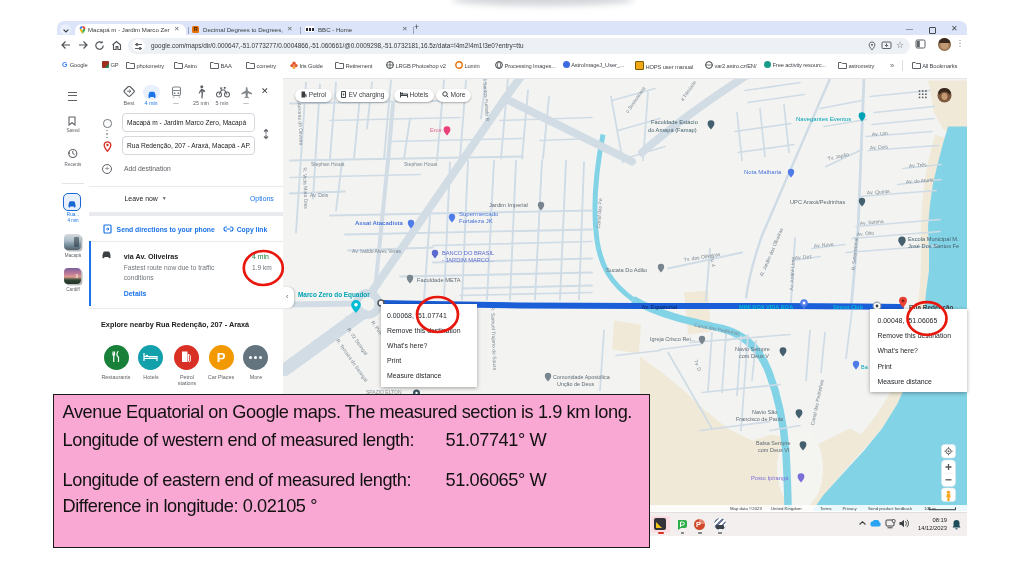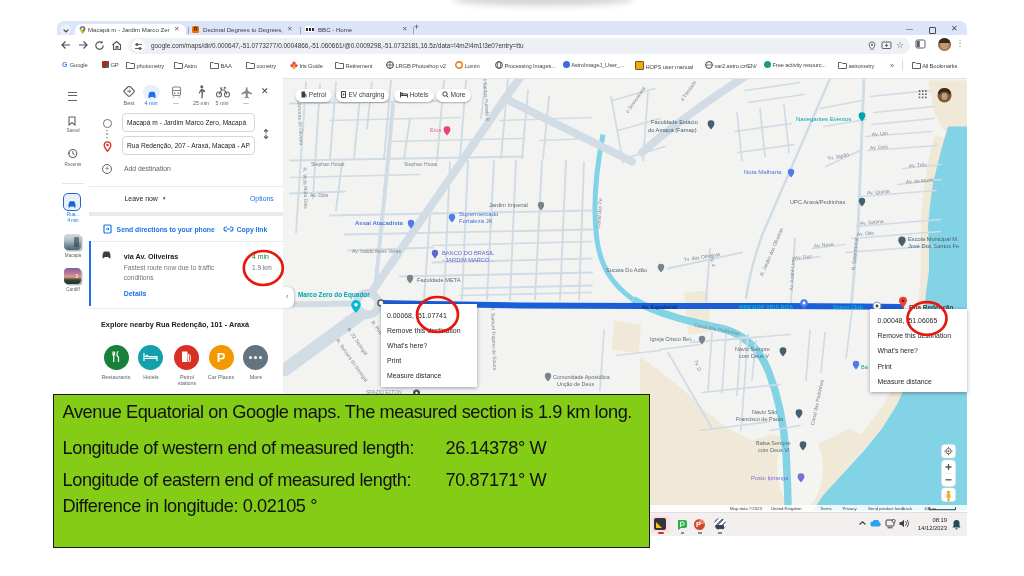--- a/index.html
+++ b/index.html
@@ -34,21 +34,21 @@
 .pdiv{left:0;width:194px;height:1px;background:#e8eaed}
 .modelab{position:absolute;top:24px;font-size:5.4px;color:#5f6368;text-align:center;width:24px}
 .blue{color:#1a73e8}
 .grn{color:#188038}
 .menu{background:#fff;box-shadow:0 1px 4px rgba(0,0,0,.35);z-index:30}
 .mi{position:absolute;left:6px;font-size:6.9px;color:#24282c;white-space:nowrap}
 
 .chip{position:absolute;top:89px;height:12.5px;background:#fff;border-radius:7px;box-shadow:0 1px 2px rgba(0,0,0,.3);font-size:6.6px;color:#3c4043;z-index:6;line-height:12.5px;text-align:center}
 
 .taskbar{left:57px;top:512px;width:910px;height:22.5px;background:#f2efee;border-top:1px solid #e3dfdf;z-index:20}
-.note{left:53px;top:394px;width:595px;height:152px;background:#84cc16;border:1.6px solid #1a1a1a;z-index:40}
+.note{left:53px;top:394px;width:595px;height:152px;background:#f9a8d4;border:1.6px solid #1a1a1a;z-index:40}
 .nl{position:absolute;left:8.5px;font-size:18.2px;letter-spacing:-.42px;color:#111;white-space:nowrap}
 </style></head>
 <body>
 <div class="a smudge"></div>
 
 <div class="a win">
   <div class="a tabstrip">
     <div class="a" style="left:2.5px;top:3px;width:11px;height:11px;border-radius:50%;background:#e9effc"></div>
       <svg class="a" style="left:5.5px;top:7.5px" width="6" height="4" viewBox="0 0 6 4">
         <path d="M.6 .6 3 3 5.4 .6" stroke="#3c4448" stroke-width="1.2" fill="none"></path>
@@ -305,21 +305,21 @@
       <path d="M1.5 5 2.4 2.3c.2-.5.6-.8 1.1-.8h4c.5 0 .9.3 1.1.8L9.5 5v2.6c0 .4-.3.7-.7.7h-.5c-.4 0-.7-.3-.7-.7V7H3.4v.6c0 .4-.3.7-.7.7h-.5c-.4 0-.7-.3-.7-.7z" fill="#3c4043"></path>
     </svg>
   <div class="a" style="left:34.8px;top:175.5px;font-size:7.2px;font-weight:bold;color:#202124">via Av. Oliveiras</div>
   <div class="a grn" style="left:163px;top:176.5px;font-size:6.9px">4 min</div>
   <div class="a" style="left:34.8px;top:188px;font-size:6.6px;color:#70757a">Fastest route now due to traffic</div>
   <div class="a" style="left:34.8px;top:198.2px;font-size:6.6px;color:#70757a">conditions</div>
   <div class="a" style="left:163px;top:188px;font-size:6.6px;color:#70757a">1.9 km</div>
   <div class="a blue" style="left:34.8px;top:214px;font-size:6.9px;font-weight:bold">Details</div>
   <div class="a pdiv" style="top:231.5px"></div>
 
-  <div class="a" style="left:12px;top:243.5px;font-size:7.3px;font-weight:bold;color:#202124">Explore nearby Rua Redenção, 101 - Araxá</div>
+  <div class="a" style="left:12px;top:243.5px;font-size:7.3px;font-weight:bold;color:#202124">Explore nearby Rua Redenção, 207 - Araxá</div>
   <div class="a" style="left:14.5px;top:268.5px;width:25px;height:25px;border-radius:50%;background:#188038"><svg style="margin:6px 0 0 7px" width="11" height="12" viewBox="0 0 11 12">
         <path d="M2 .5v4M3.5 .5v4M2.75 3v8M7.5 .5C6.7.5 6 2 6 3.5 6 5 6.6 6 7.5 6V11" stroke="#fff" stroke-width="1.2" fill="none"></path>
       </svg></div>
   <div class="a" style="left:49px;top:268.5px;width:25px;height:25px;border-radius:50%;background:#12a0ab"><svg style="margin:8px 0 0 5px" width="15" height="9" viewBox="0 0 15 9">
         <path d="M1 0v8M1 5.5h13V8M1 3.5h13v2" stroke="#fff" stroke-width="1.2" fill="none"></path>
         <circle cx="3.8" cy="3" r="1.3" fill="#fff"></circle>
         <path d="M5.5 4.5h8v1h-8z" fill="#fff"></path>
       </svg></div>
   <div class="a" style="left:85px;top:268.5px;width:25px;height:25px;border-radius:50%;background:#d93025"><svg style="margin:5.5px 0 0 7px" width="11" height="13" viewBox="0 0 11 13">
         <path d="M1 1.5h5.5V12H1z" fill="#fff"></path>
@@ -683,16 +683,16 @@
   <div class="a" style="left:862px;top:4px;width:28px;height:7px;font-size:5.8px;color:#202124;text-align:right">08:19</div>
   <div class="a" style="left:858px;top:11.5px;width:32px;height:7px;font-size:5.8px;color:#202124;text-align:right">14/12/2023</div>
   <svg class="a" style="left:895px;top:6.5px" width="9" height="10" viewBox="0 0 9 10">
       <path d="M4.5 0a3 3 0 0 1 3 3v3l1 1.5H.5L1.5 6V3a3 3 0 0 1 3-3z" fill="#1d4e5a"></path>
       <path d="M3.3 8.2a1.2 1.2 0 0 0 2.4 0z" fill="#1d4e5a"></path>
     </svg>
 </div>
 
 <div class="a note">
   <div class="nl" style="top:6.5px">Avenue Equatorial on Google maps. The measured section is 1.9 km long.</div>
-  <div class="nl" style="top:43px">Longitude of western end of measured length:<span class="a" style="left:383px">26.14378° W</span></div>
-  <div class="nl" style="top:75px">Longitude of eastern end of measured length:<span class="a" style="left:383px">70.87171° W</span></div>
+  <div class="nl" style="top:35px">Longitude of western end of measured length:<span class="a" style="left:383px">51.07741° W</span></div>
+  <div class="nl" style="top:75px">Longitude of eastern end of measured length:<span class="a" style="left:383px">51.06065° W</span></div>
   <div class="nl" style="top:101px">Difference in longitude: 0.02105 °</div>
 </div>
 
 </body></html>

